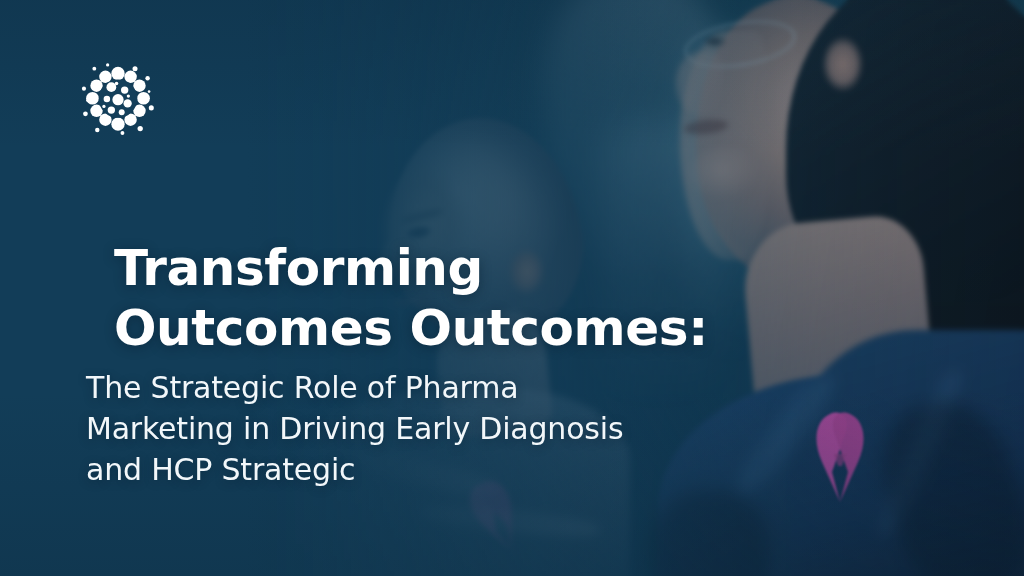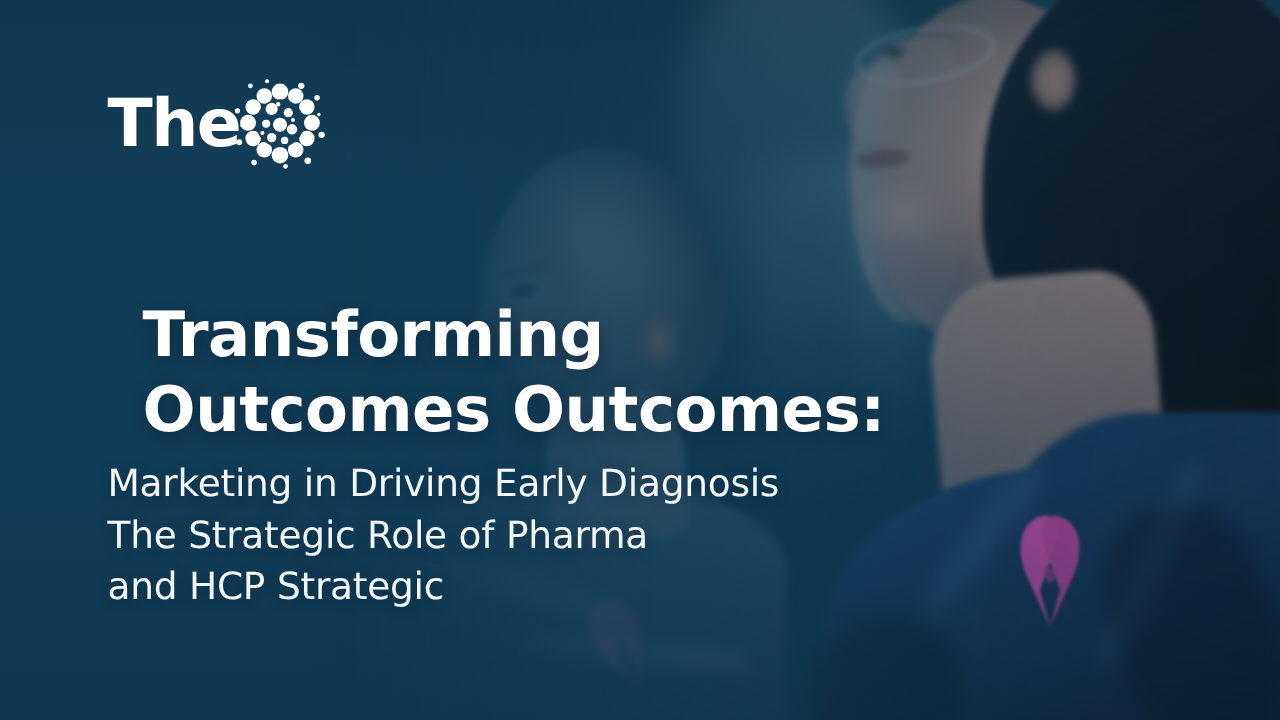--- a/index.html
+++ b/index.html
@@ -449,21 +449,20 @@
       </svg>
     </div>
 
     <div class="scrim"></div>
     <div class="scrim-bottom"></div>
   </div>
 
   <div class="content">
 
     <div class="logo">
-      <span class="logo-the">The</span>
       <span class="logo-mark">
         <svg viewBox="0 0 100 100" aria-hidden="true">
           <g fill="#ffffff">
 
             <circle cx="50" cy="15.5" r="9"></circle>
             <circle cx="67" cy="20" r="8.4"></circle>
             <circle cx="79" cy="32" r="8.4"></circle>
             <circle cx="84.5" cy="49" r="8.6"></circle>
             <circle cx="79" cy="66" r="8.4"></circle>
             <circle cx="67" cy="78" r="8.4"></circle>
@@ -503,19 +502,19 @@
         </svg>
       </span>
     </div>
 
     <h1 class="headline">
       <span class="hl-line">Transforming</span>
       <span class="hl-line">Outcomes Outcomes:</span>
     </h1>
 
     <p class="subhead">
+      <span class="sh-line">The Strategic Role of Pharma</span>
       <span class="sh-line">Marketing in Driving Early Diagnosis</span>
-      <span class="sh-line">The Strategic Role of Pharma</span>
       <span class="sh-line">and HCP Strategic</span>
     </p>
 
   </div>
 </div>
 
 </body></html>

